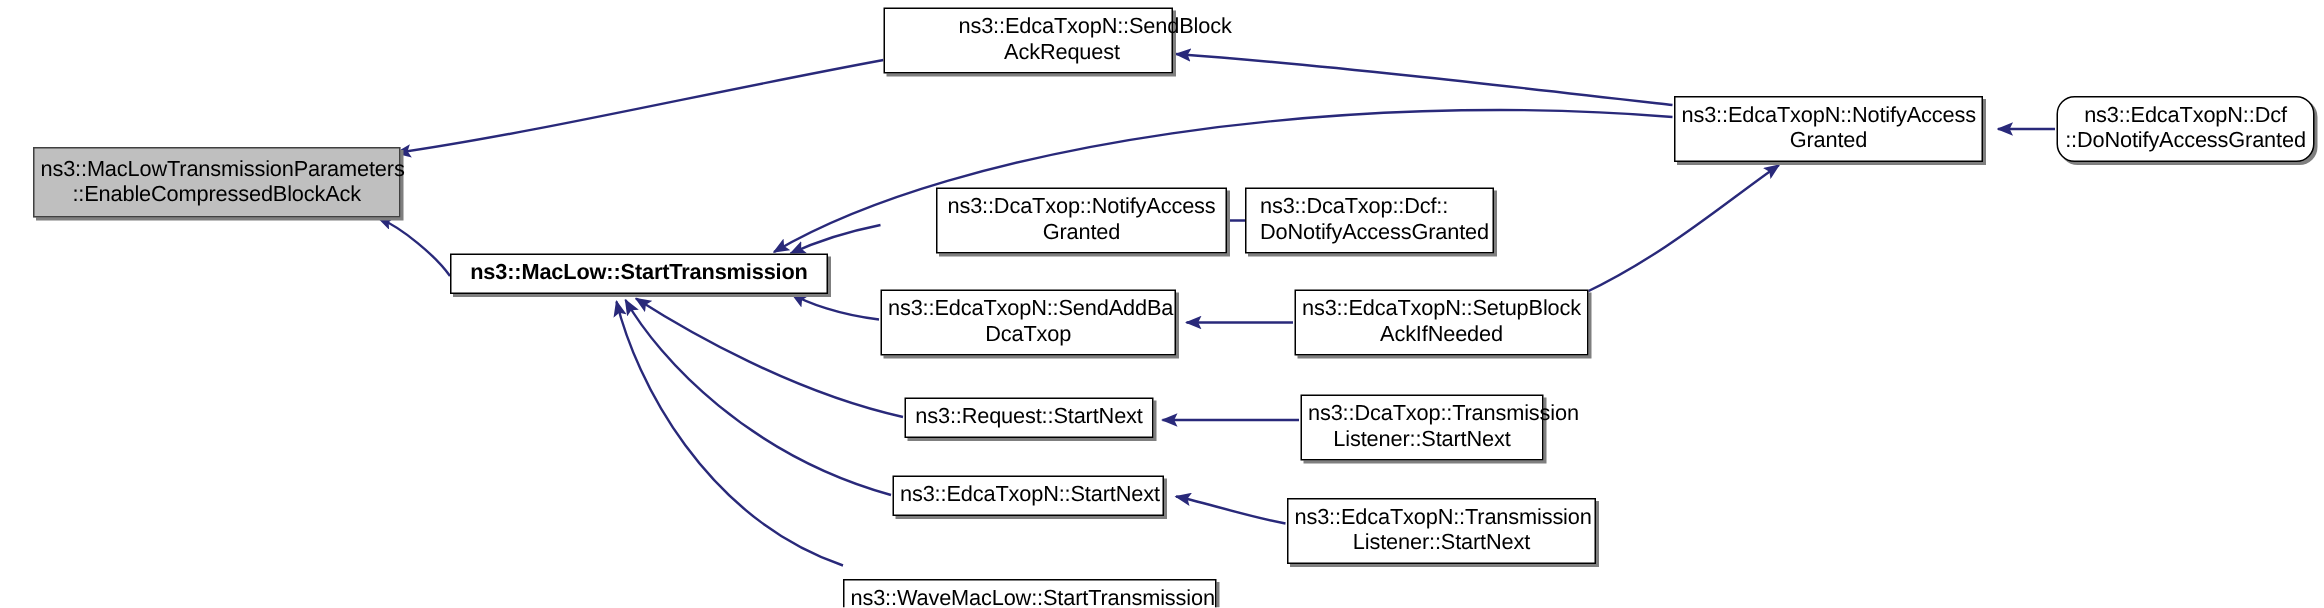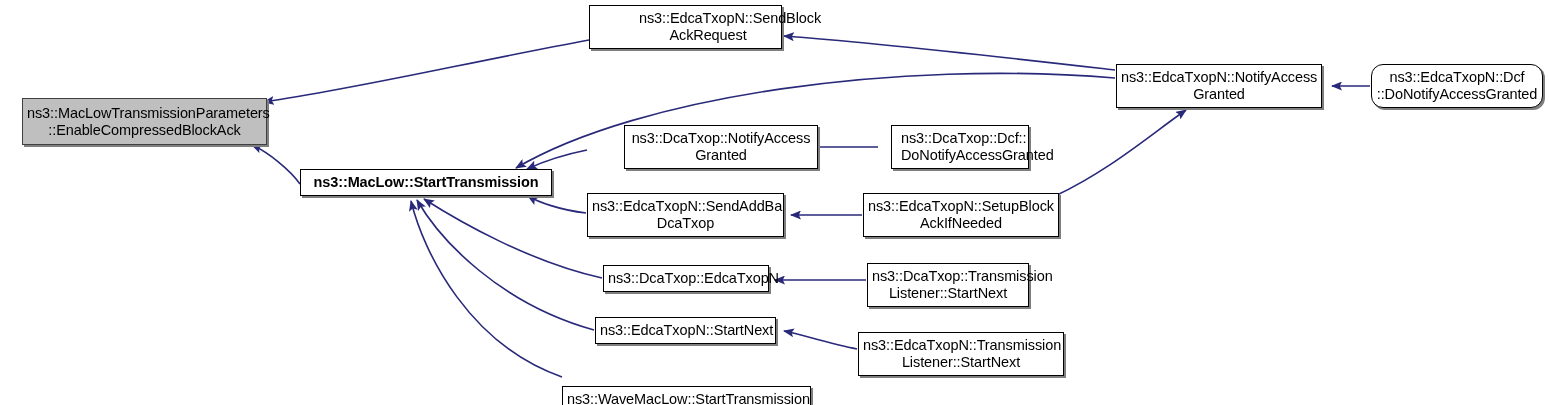--- a/index.html
+++ b/index.html
@@ -121,32 +121,32 @@
     <span class="nlabel">ns3::DcaTxop::NotifyAccess
 Granted</span>
   </div>
 
   <div class="gnode shadow" style="left:587px; top:193px; width:197px; height:44px;">
     <span class="nlabel">ns3::EdcaTxopN::SendAddBa
 DcaTxop</span>
   </div>
 
   <div class="gnode shadow" style="left:603px; top:265px; width:166px; height:27px;">
-    <span class="nlabel">ns3::DcaTxop::EdcaTxopN</span>
+    <span class="nlabel">ns3::Request::StartNext</span>
   </div>
 
   <div class="gnode shadow" style="left:595px; top:317px; width:181px; height:27px;">
     <span class="nlabel">ns3::EdcaTxopN::StartNext</span>
   </div>
 
   <div class="gnode shadow" style="left:562px; top:370px; width:249px; height:27px;margin-top:16px;">
     <span class="nlabel">ns3::WaveMacLow::StartTransmission</span>
   </div>
 
-  <div class="gnode align-left shadow" style="left:891px; top:125px; width:138px; height:44px;">
+  <div class="gnode align-left shadow" style="left:830px; top:125px; width:166px; height:44px;">
     <span class="nlabel">ns3::DcaTxop::Dcf::
 DoNotifyAccessGranted</span>
   </div>
 
   <div class="gnode shadow" style="left:863px; top:193px; width:196px; height:44px;">
     <span class="nlabel">ns3::EdcaTxopN::SetupBlock
 AckIfNeeded</span>
   </div>
 
   <div class="gnode shadow" style="left:867px; top:263px; width:162px; height:44px;justify-content:center;">

